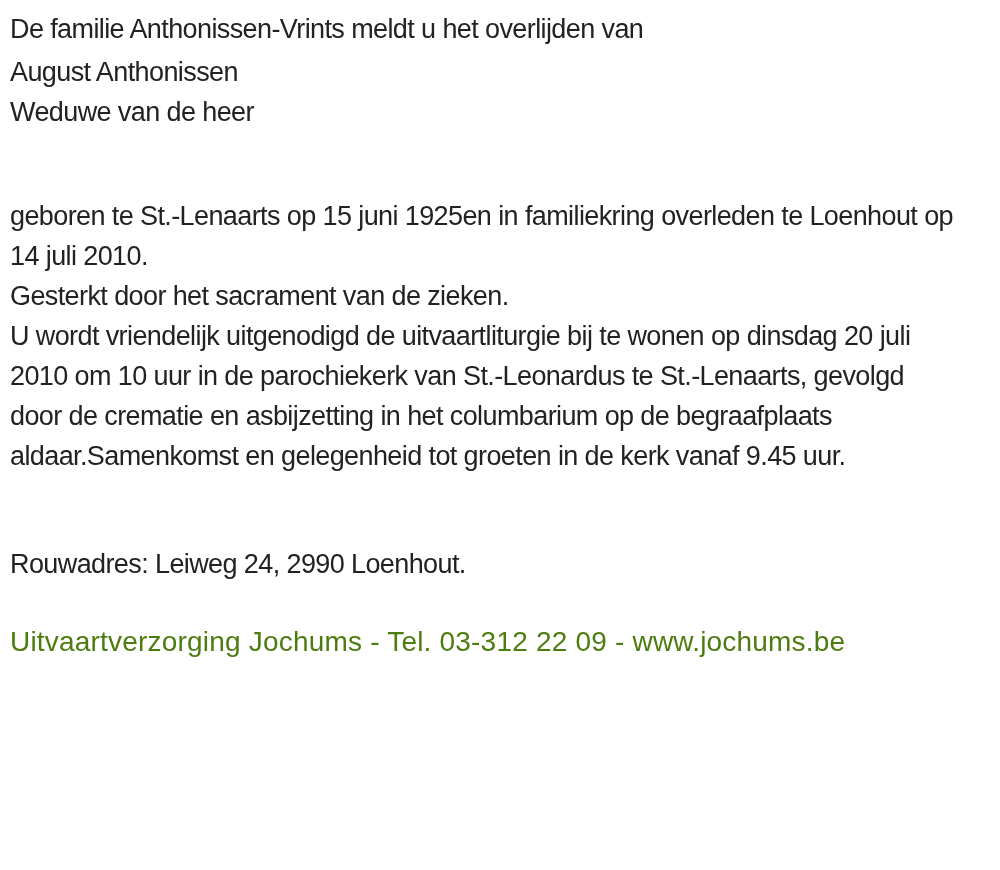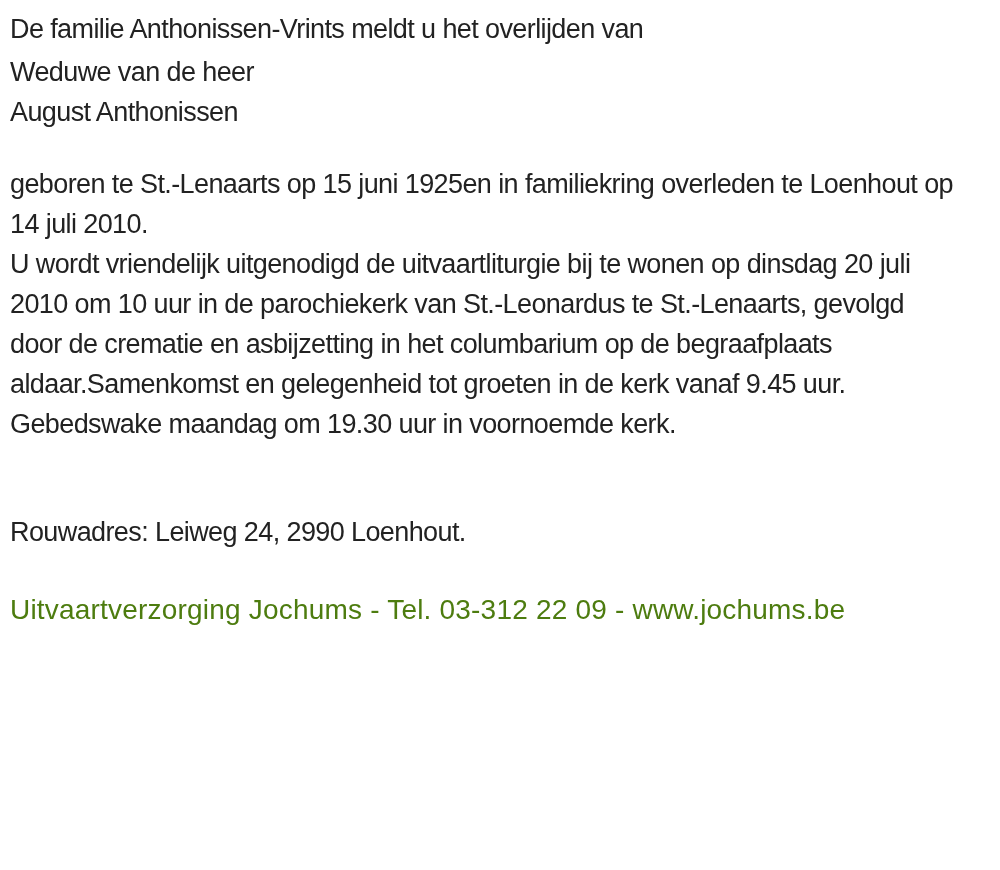--- a/index.html
+++ b/index.html
@@ -37,21 +37,21 @@
   .relation-line {
     font-size: 27px;
     line-height: 40px;
     letter-spacing: -0.6px;
     color: #222222;
   }
   .relation-block {
     margin-top: 6px;
   }
   .body-block {
-    margin-top: 32px;
+    margin-top: 64px;
     max-width: 952px;
   }
   .body-sentence {
     font-size: 27px;
     line-height: 40px;
     letter-spacing: -0.6px;
     color: #222222;
   }
   .mourning-address {
     margin-top: 68px;
@@ -70,27 +70,27 @@
 </style>
 </head>
 <body>
 
 <div class="page">
 
   <div class="intro-line">De familie Anthonissen-Vrints meldt u het overlijden van</div>
 
 
   <div class="relation-block">
+    <div class="relation-line">August Anthonissen</div>
     <div class="relation-line">Weduwe van de heer</div>
-    <div class="relation-line">August Anthonissen</div>
   </div>
 
   <div class="body-block">
     <div class="body-sentence">geboren te St.-Lenaarts op 15 juni 1925en in familiekring overleden te Loenhout op 14 juli 2010.</div>
+    <div class="body-sentence">Gesterkt door het sacrament van de zieken.</div>
     <div class="body-sentence">U wordt vriendelijk uitgenodigd de uitvaartliturgie bij te wonen op dinsdag 20 juli 2010 om 10 uur in de parochiekerk van St.-Leonardus te St.-Lenaarts, gevolgd door de crematie en asbijzetting in het columbarium op de begraafplaats aldaar.Samenkomst en gelegenheid tot groeten in de kerk vanaf 9.45 uur.</div>
-    <div class="body-sentence">Gebedswake maandag om 19.30 uur in voornoemde kerk.</div>
   </div>
 
   <div class="mourning-address">Rouwadres: Leiweg 24, 2990 Loenhout.</div>
 
   <div class="footer-line">Uitvaartverzorging Jochums - Tel. 03-312 22 09 - www.jochums.be</div>
 
 </div>
 
 </body></html>

